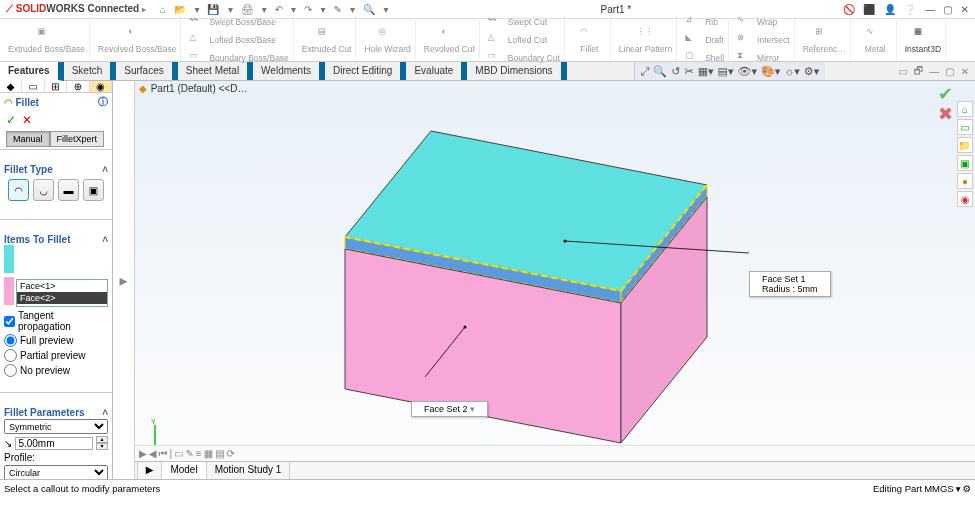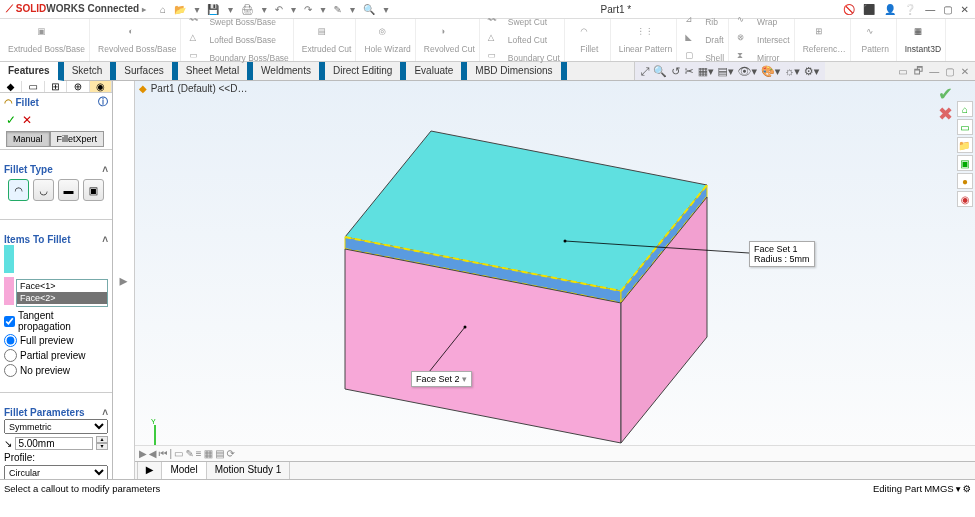--- a/index.html
+++ b/index.html
@@ -40,38 +40,38 @@
 .pm-mode .m { border:1px solid #999;padding:2px 6px;font-size:9px;background:#e6e6e6;text-align:center;}
 .pm-mode .m.active { background:#d0d0d0; box-shadow:inset 0 1px 2px rgba(0,0,0,.2);}
 .pm-sect { padding:14px 4px; border-top:1px solid #ccc; }
 .pm-sect .hd { font-weight:bold; color:#2a5db0; display:flex; align-items:center; }
 .pm-sect .hd .chev{margin-left:auto;color:#666;}
 .ft-icons { display:flex;gap:4px;padding:4px; }
 .ft-icons .fi{width:22px;height:22px;border:1px solid #aaa;border-radius:3px;background:linear-gradient(#f8f8f8,#e6e6e6);display:flex;align-items:center;justify-content:center;}
 .ft-icons .fi.sel{border-color:#2a6;background:#e8f4ff;}
 .selbox{border:1px solid #7aa;background:#fff;margin:2px 0;font-size:9px;min-height:28px;}
 .selbox .row{padding:1px 3px;}
-.selbox .row.sel{background:#737373;color:#fff;}
+.selbox .row.sel{background:#404040;color:#fff;}
 .selstrip{display:flex;gap:2px;}
 .selstrip .bar{width:10px;height:28px;}
 .chk{display:flex;align-items:center;gap:3px;padding:1px 0;}
 .chk input{width:11px;height:11px;}
 .rad{display:flex;align-items:center;gap:3px;padding:1px 0;}
 .param-row{display:flex;align-items:center;gap:3px;padding:1px 0;}
 .param-row select,.param-row input{font-size:9px;height:15px;}
 .param-row select{flex:1;}
 .spin{border:1px solid #aaa;padding:0 2px;flex:1;}
 .stepbtn{width:12px;display:flex;flex-direction:column;}
 .stepbtn span{height:7px;border:1px solid #aaa;font-size:6px;text-align:center;line-height:5px;background:#eee;}
 .viewport{flex:1;position:relative;background:linear-gradient(#e8f0f8,#fdfdfd);overflow:hidden;}
 .bread{position:absolute;top:2px;left:4px;font-size:10px;color:#333;display:flex;gap:4px;align-items:center;}
 .rightbar{position:absolute;right:2px;top:20px;display:flex;flex-direction:column;gap:2px;}
 .rightbar span{width:16px;height:16px;border:1px solid #ccc;background:#fff;font-size:10px;display:flex;align-items:center;justify-content:center;color:#0a0;}
 .rightbar span.red{color:#c33;}
-.callout{position:absolute;background:#fff;border:1px solid #aaa;font-size:9px;padding:2px 4px;box-shadow:1px 1px 2px rgba(0,0,0,.2);}
+.callout{position:absolute;background:#fff;border:1px solid #aaa;font-size:9px;padding:2px 12px;box-shadow:1px 1px 2px rgba(0,0,0,.2);margin-top:30px;}
 .triad{position:absolute;left:6px;bottom:22px;}
 .viewlabel{position:absolute;left:6px;bottom:6px;font-size:10px;font-weight:bold;}
 .bottombar{position:absolute;bottom:0;left:0;right:0;height:18px;border-top:1px solid #bbb;background:#f6f6f6;display:flex;}
 .bottombar .bt{padding:2px 8px;font-size:10px;border-right:1px solid #ccc;}
 .bottombar .bt.active{background:#fff;}
 .tinybar{position:absolute;left:0;bottom:18px;height:16px;display:flex;gap:2px;padding:0 4px;align-items:center;width:100%;border-top:1px solid #ddd;background:#fafafa;}
 .tinybar span{font-size:10px;color:#888;}
 .status{height:18px;border-top:1px solid #bbb;display:flex;align-items:center;font-size:9.5px;padding:0 4px;background:#fff;}
 .status .r{margin-left:auto;display:flex;gap:2px;}
 .arrowbar{width:22px;border-right:1px solid #ccc;display:flex;flex-direction:column;}
@@ -206,21 +206,21 @@
         <span class="ico">⧗</span>
         <span>Mirror</span>
       </div>
   </div>
   <div class="grp big">
       <div class="ico">⊞</div>
       <span>Referenc…</span>
     </div>
   <div class="grp big">
       <div class="ico">∿</div>
-      <span>Pattern</span>
+      <span>Metal</span>
     </div>
   <div class="grp big active">
       <div class="ico" style="color:#444">▦</div>
       <span>Instant3D</span>
     </div>
 </div>
 
 <div class="tabs">
   <div id="tabrow" style="display:flex">
       <div class="tab active">Features</div>

